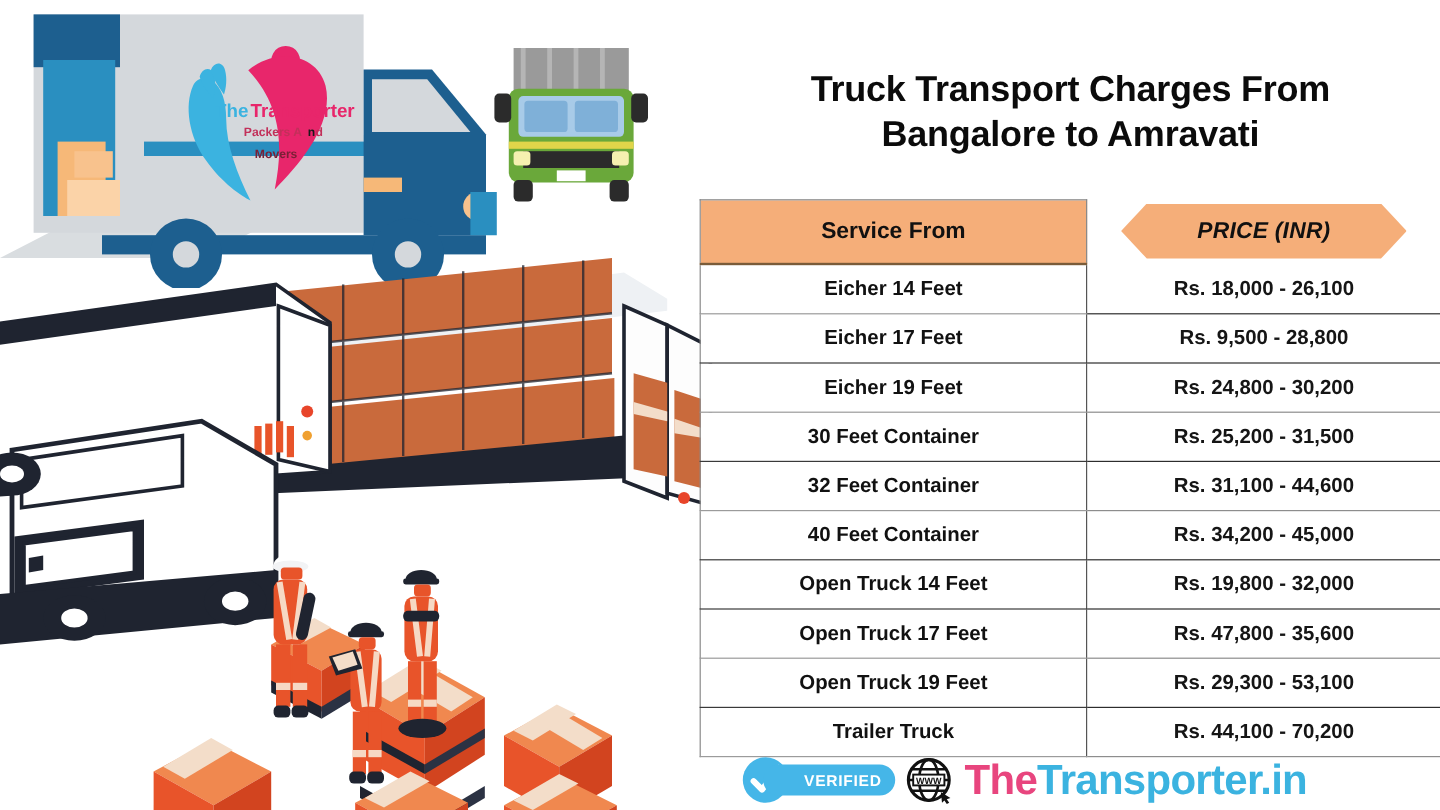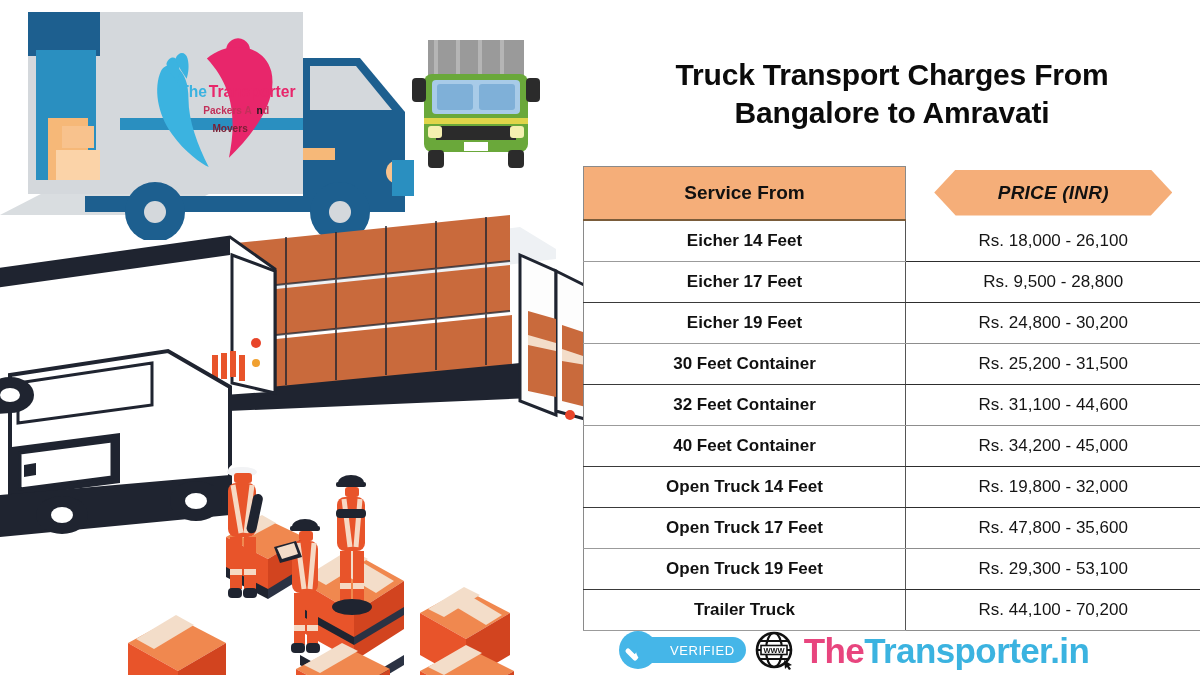--- a/index.html
+++ b/index.html
@@ -71,37 +71,37 @@
     background:#f5ae79;
     clip-path:polygon(9% 0, 91% 0, 100% 50%, 91% 100%, 9% 100%, 0 50%);
     display:flex;align-items:center;justify-content:center;
   }
   .hex span{font-size:19px;font-weight:bold;color:#111;letter-spacing:0.2px;}
 
   .price-cell{
     height:40px;
     border-bottom:1px solid #2d2d2d;
     text-align:center;
-    font-size:17px;color:#151515;font-weight:normal;
+    font-size:17px;color:#151515;font-weight:bold;
     background:#fff;
   }
   .price-cell.light-b{border-bottom:1px solid #8d8d8d;}
 
   
   #brand{
     position:absolute;left:618px;top:627px;height:46px;
     display:flex;align-items:center;gap:9px;
   }
   .verified{position:relative;display:flex;align-items:center;height:40px;}
   .vpill{
     height:26px;background:#45b6e8;border-radius:14px;
     display:flex;align-items:center;justify-content:flex-end;
     padding:0 11px 0 34px;margin-left:-22px;
   }
-  .vpill span{color:#ffffff;font-size:13px;font-weight:normal;letter-spacing:0.6px;}
+  .vpill span{color:#ffffff;font-size:13px;font-weight:bold;letter-spacing:0.6px;}
   .globe{width:40px;height:40px;}
   .brandtext{font-size:35px;font-weight:bold;letter-spacing:-0.6px;line-height:1;white-space:nowrap;}
   .bt-the{color:#e8457e;}
   .bt-rest{color:#3bb3e0;}
 </style>
 </head>
 <body>
 
 <div id="canvas">
 

